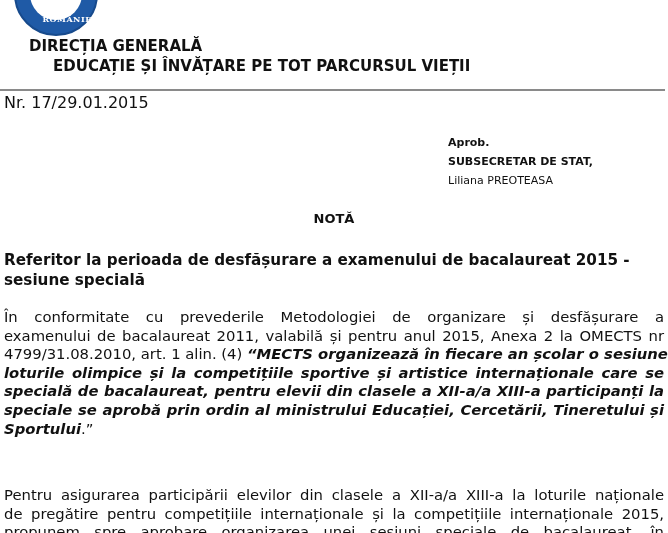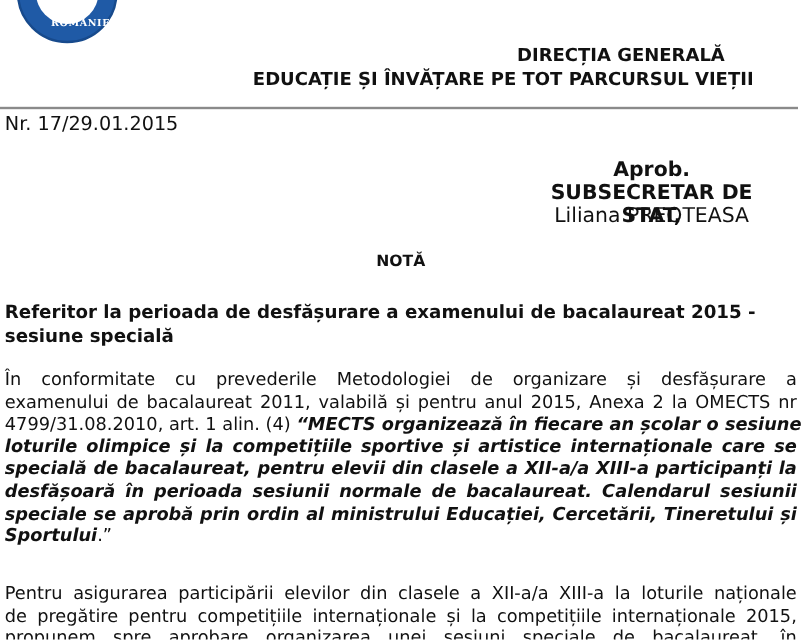--- a/index.html
+++ b/index.html
@@ -18,33 +18,33 @@
   .seal-inner {
     position: absolute; left: 14px; top: 14px; width: 52px; height: 52px;
     border-radius: 50%; background: #ffffff;
   }
   .seal-text {
     position: absolute; left: 0; top: 60px; width: 80px; text-align: right;
     font-size: 8px; color: #ffffff; letter-spacing: 0.5px; font-weight: bold;
     font-family: "DejaVu Serif", serif;
   }
   .header-title {
-    position: absolute; left: 0; width: 604px; text-align: right;
-    font-weight: bold; font-size: 15px; line-height: 20px;
+    position: absolute; left: 0; width: 604px; text-align: left;
+    font-weight: bold; font-size: 15px; line-height: 20px; padding-left: 29px;
   }
   .hr {
     position: absolute; left: 0; top: 89px; width: 665px; height: 2px;
     background: #8a8a8a;
   }
   .nr {
     position: absolute; left: 4px; top: 93px; font-size: 16px;
   }
   .approve {
-    position: absolute; left: 448px; width: 190px; text-align: center;
-    font-size: 17px; line-height: 19px;
+    position: absolute; left: 448px; width: 190px; text-align: left;
+    font-size: 11px; line-height: 19px;
   }
   .nota {
     position: absolute; left: 0; width: 668px; top: 211px; text-align: center;
     font-weight: bold; font-size: 13px;
   }
   .subject {
     position: absolute; left: 4px; top: 250px; width: 660px;
     font-weight: bold; font-size: 15.2px; line-height: 20px;
   }
   .para {
@@ -77,21 +77,20 @@
 <div class="nota">NOTĂ</div>
 
 <div class="subject">Referitor la  perioada de desfășurare a examenului de bacalaureat  2015 - sesiune specială</div>
 
 <div class="para" style="top:308px;">
   <span class="line">În conformitate cu prevederile Metodologiei de organizare și desfășurare a</span>
   <span class="line">examenului de bacalaureat 2011, valabilă și pentru anul 2015, Anexa 2 la OMECTS nr</span>
   <span class="line"><span>4799/31.08.2010, art. 1 alin. (4) </span><span class="q">“MECTS organizează în fiecare an școlar o sesiune</span></span>
   <span class="line q">loturile olimpice și la competițiile sportive și artistice internaționale care se</span>
   <span class="line q">specială de bacalaureat, pentru elevii din clasele a XII-a/a XIII-a participanți la</span>
-  <span class="line q">desfășoară în perioada sesiunii normale de bacalaureat. Calendarul sesiunii</span>
   <span class="line q">speciale se aprobă prin ordin al ministrului Educației, Cercetării, Tineretului și</span>
   <span class="line last"><span class="q">Sportului</span><span>.”</span></span>
 </div>
 
 <div class="para" style="top:486px;">
   <span class="line">Pentru asigurarea participării elevilor din clasele a XII-a/a XIII-a la loturile naționale</span>
   <span class="line">de pregătire pentru competițiile internaționale și la competițiile internaționale 2015,</span>
   <span class="line">propunem spre aprobare organizarea unei sesiuni speciale de bacalaureat, în</span>
 </div>
 

